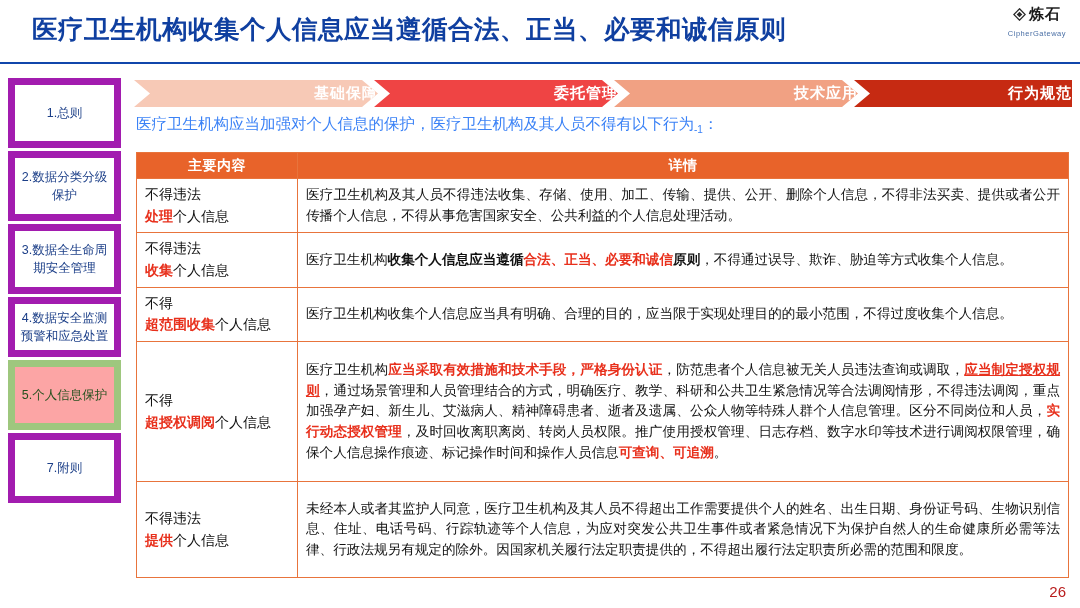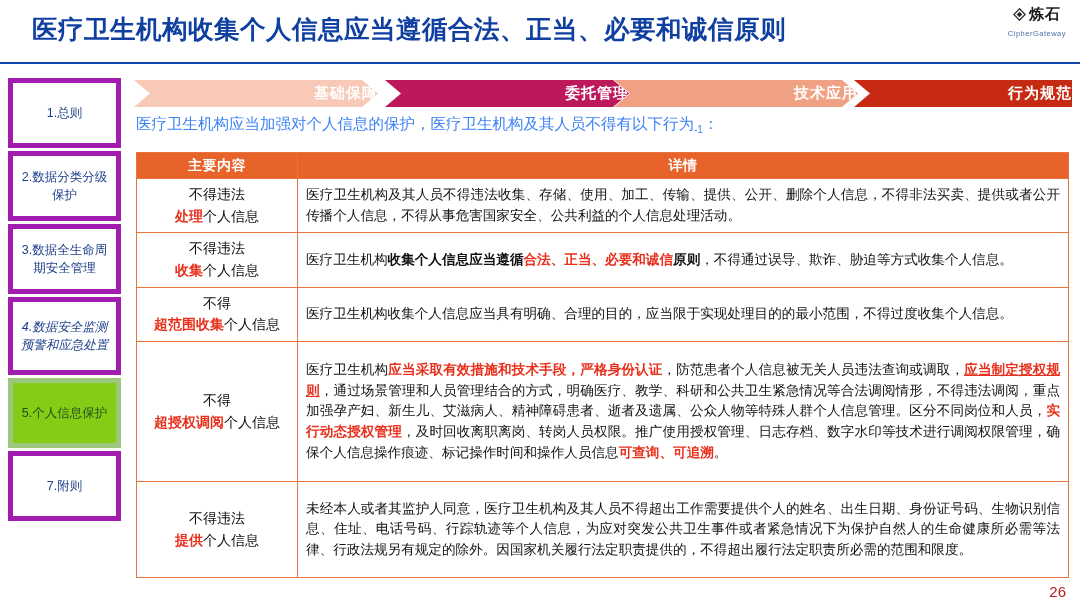--- a/index.html
+++ b/index.html
@@ -61,36 +61,36 @@
   }
 
   
   .sidebar {
     position: absolute;
     left: 8px; top: 78px;
     width: 113px;
   }
   .side-item {
     width: 113px;
-    border: 5px solid #a21caf;
+    border: 7px solid #a21caf;
     background: #ffffff;
     color: #1c3f88;
     font-size: 12.5px;
     display: flex;
     align-items: center;
     justify-content: center;
     text-align: center;
     line-height: 1.45;
     padding: 2px 4px;
     margin-bottom: 3px;
   }
   .side-item.h1 { height: 70px; }
-  .side-item.h2 { height: 78px; font-style: italic; }
+  .side-item.h2 { height: 60px; }
   .side-item.active {
-    background: #84cc16;
+    background: #fca5a5;
     border-color: #9ec77e;
     color: #24501d;
   }
 
   
   .chevrons {
     position: absolute;
     left: 134px; top: 80px;
     width: 938px; height: 27px;
   }
@@ -139,21 +139,20 @@
     font-weight: bold;
     height: 26px;
     padding: 3px 6px;
     text-align: center;
     letter-spacing: 0.5px;
   }
   .col-a { width: 161px; }
   .col-b { width: 771px; }
 
   td.cell-a {
-    text-align: center;
     font-size: 14px;
     color: #111111;
     line-height: 1.55;
   }
   td.cell-b {
     font-size: 13.6px;
     color: #111111;
     line-height: 1.52;
     text-align: justify;
   }
@@ -214,21 +213,21 @@
       </div>
     <div class="side-item h1">
         <span>7.附则</span>
       </div>
   </div>
 
   <div class="chevrons">
     <div class="chev" style="left:0px; width:244px; background:#f7c9b6; clip-path: polygon(0 0, 228px 0, 244px 50%, 228px 100%, 0 100%, 16px 50%);">
       <span>基础保障</span>
     </div>
-    <div class="chev" style="left:251px; width:244px; background:#be185d; clip-path: polygon(0 0, 228px 0, 244px 50%, 228px 100%, 0 100%, 16px 50%);">
+    <div class="chev" style="left:240px; width:244px; background:#ef4444; clip-path: polygon(0 0, 228px 0, 244px 50%, 228px 100%, 0 100%, 16px 50%);">
       <span>委托管理</span>
     </div>
     <div class="chev" style="left:480px; width:244px; background:#f1a183; clip-path: polygon(0 0, 228px 0, 244px 50%, 228px 100%, 0 100%, 16px 50%);">
       <span>技术应用</span>
     </div>
     <div class="chev" style="left:720px; width:218px; background:#c62a12; clip-path: polygon(0 0, 218px 0, 218px 100%, 0 100%, 16px 50%);">
       <span>行为规范</span>
     </div>
   </div>
 

